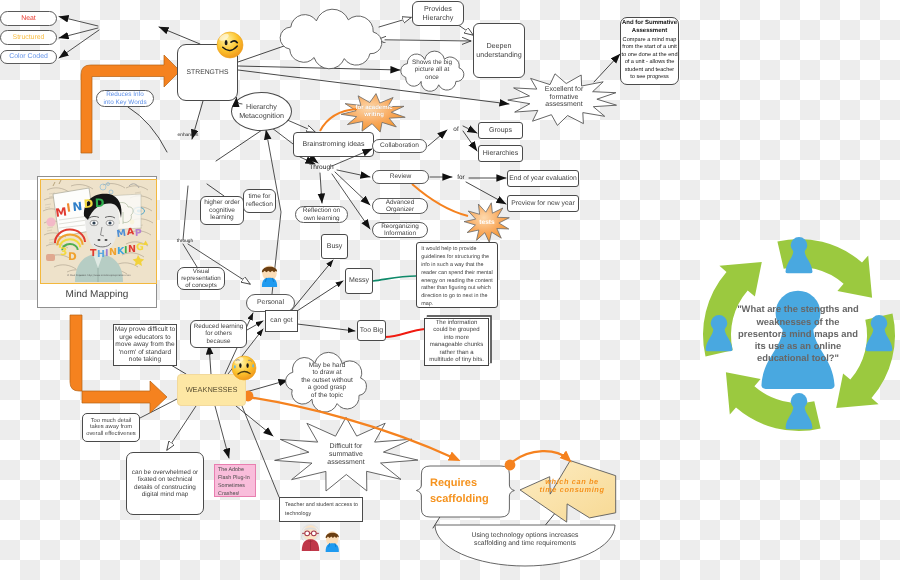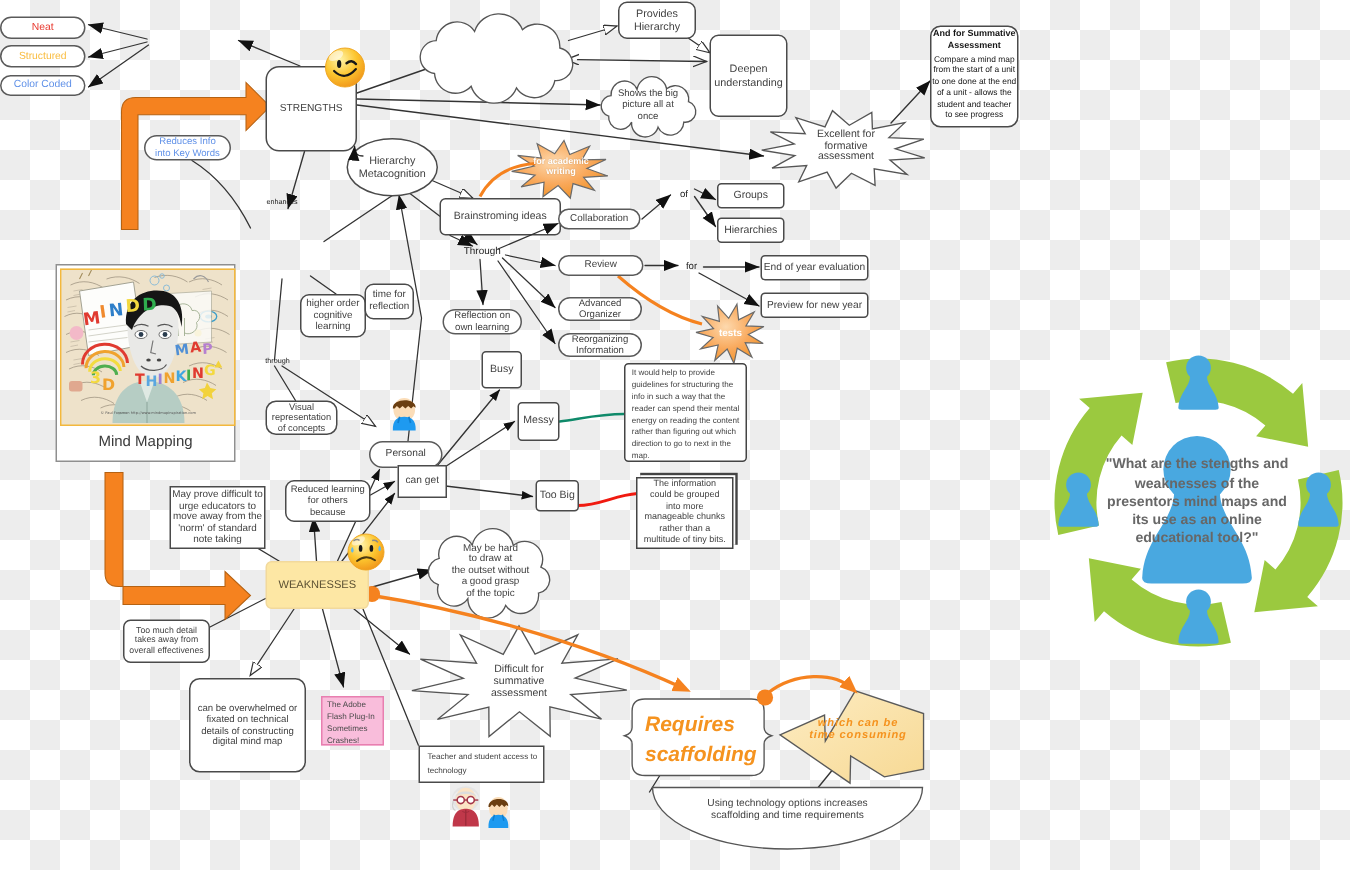--- a/index.html
+++ b/index.html
@@ -343,21 +343,21 @@
   <div class="node rr" style="left:126px;top:452px;width:78px;height:63px;font-size:6.4px;border-radius:7px">can be overwhelmed or
 fixated on technical
 details of constructing
 digital mind map</div>
   <div class="node" style="left:214px;top:464px;width:42px;height:33px;font-size:5.4px;background:#f9bddb;border:1px solid #e87fb0;color:#4a4a4a;justify-content:flex-start;text-align:left;padding:2px 3px;align-items:flex-start;line-height:1.46">The Adobe
 Flash Plug-In
 Sometimes
 Crashes!</div>
   <div class="node sq" style="left:279px;top:497px;width:84px;height:25px;font-size:5.4px;justify-content:flex-start;text-align:left;padding:3px 5px;align-items:flex-start;line-height:1.65;white-space:pre">Teacher and student access to
 technology</div>
-  <div class="node txt" style="left:427px;top:474px;width:76px;height:36px;font-size:14px;color:#f5931f;font-style:italic;font-weight:bold;justify-content:flex-start;text-align:left;padding-left:3px;line-height:1.45">Requires
+  <div class="node txt" style="left:427px;top:474px;width:76px;height:36px;font-size:11px;color:#f5931f;font-weight:bold;justify-content:flex-start;text-align:left;padding-left:3px;line-height:1.45">Requires
 scaffolding</div>
   <div class="node txt" style="left:432px;top:528px;width:186px;height:24px;font-size:6.8px;">Using technology options increases
 scaffolding and time requirements</div>
   <div class="node" style="left:416px;top:242px;width:82px;height:66px;font-size:5.4px;border:0.8px solid #444;border-radius:3px;align-items:flex-start;text-align:left;padding:3px 4px;line-height:1.46">It would help to provide
 guidelines for structuring the
 info in such a way that the
 reader can spend their mental
 energy on reading the content
 rather than figuring out which
 direction to go to next in the

